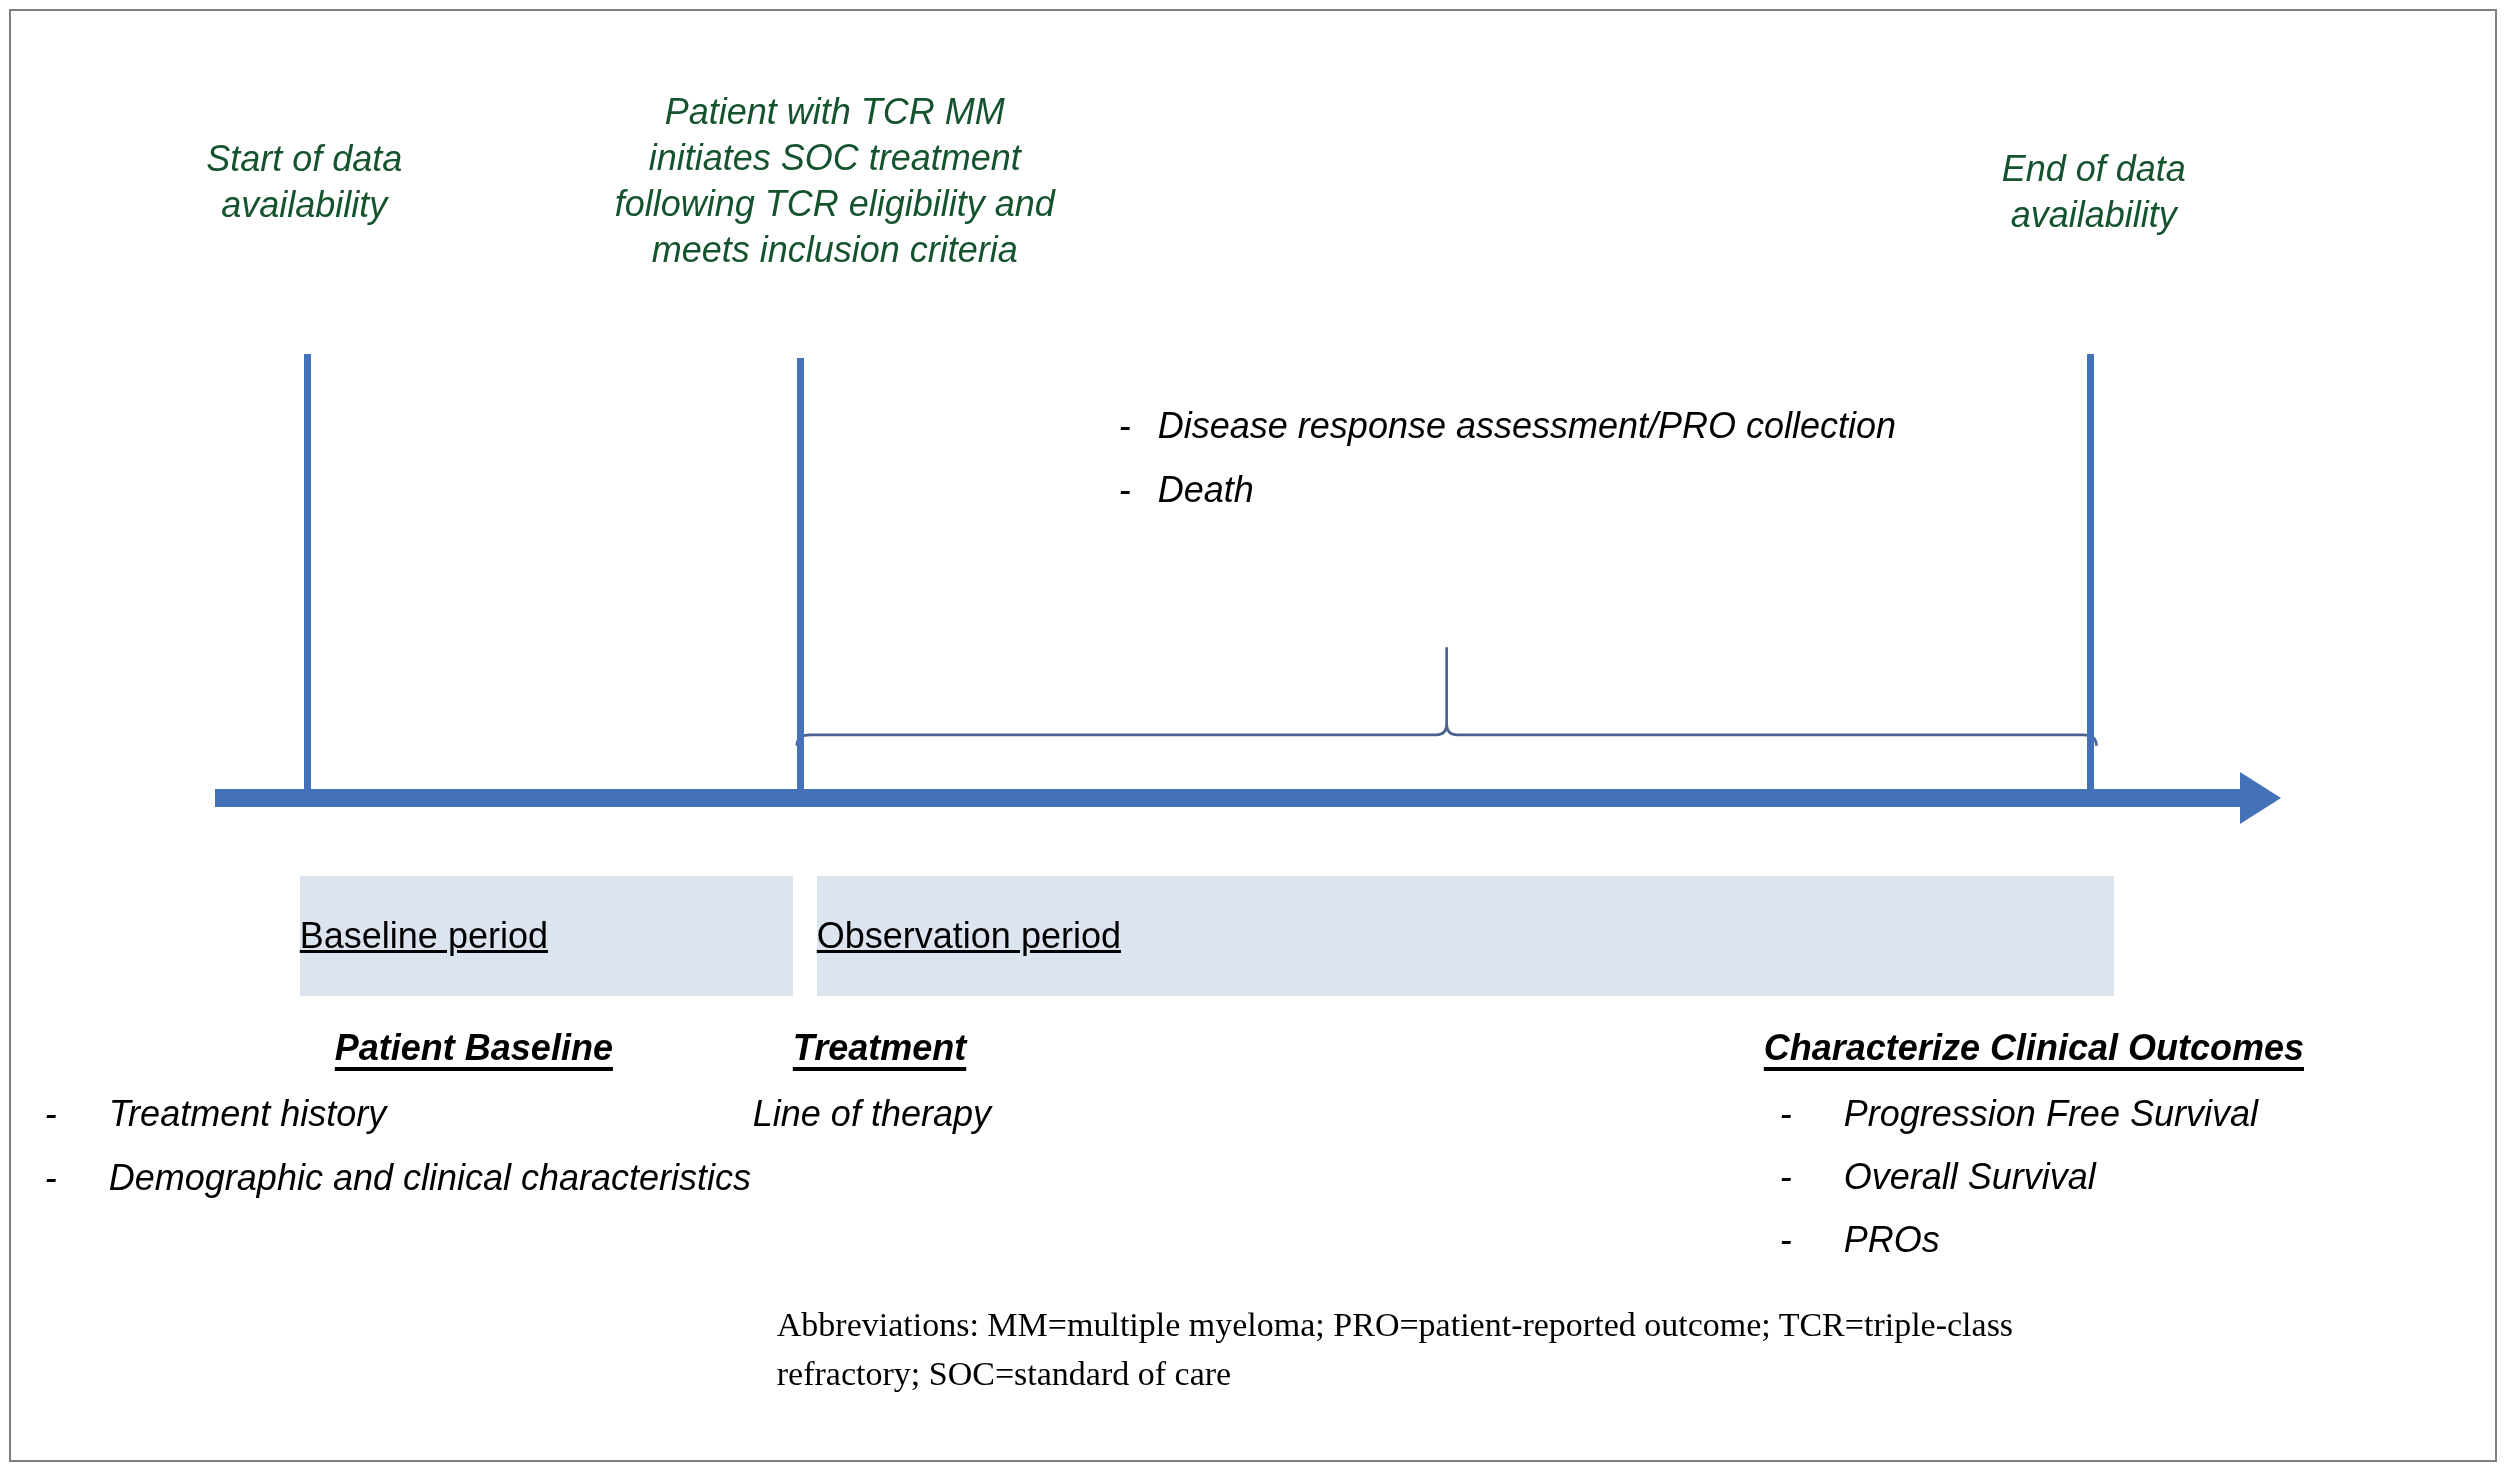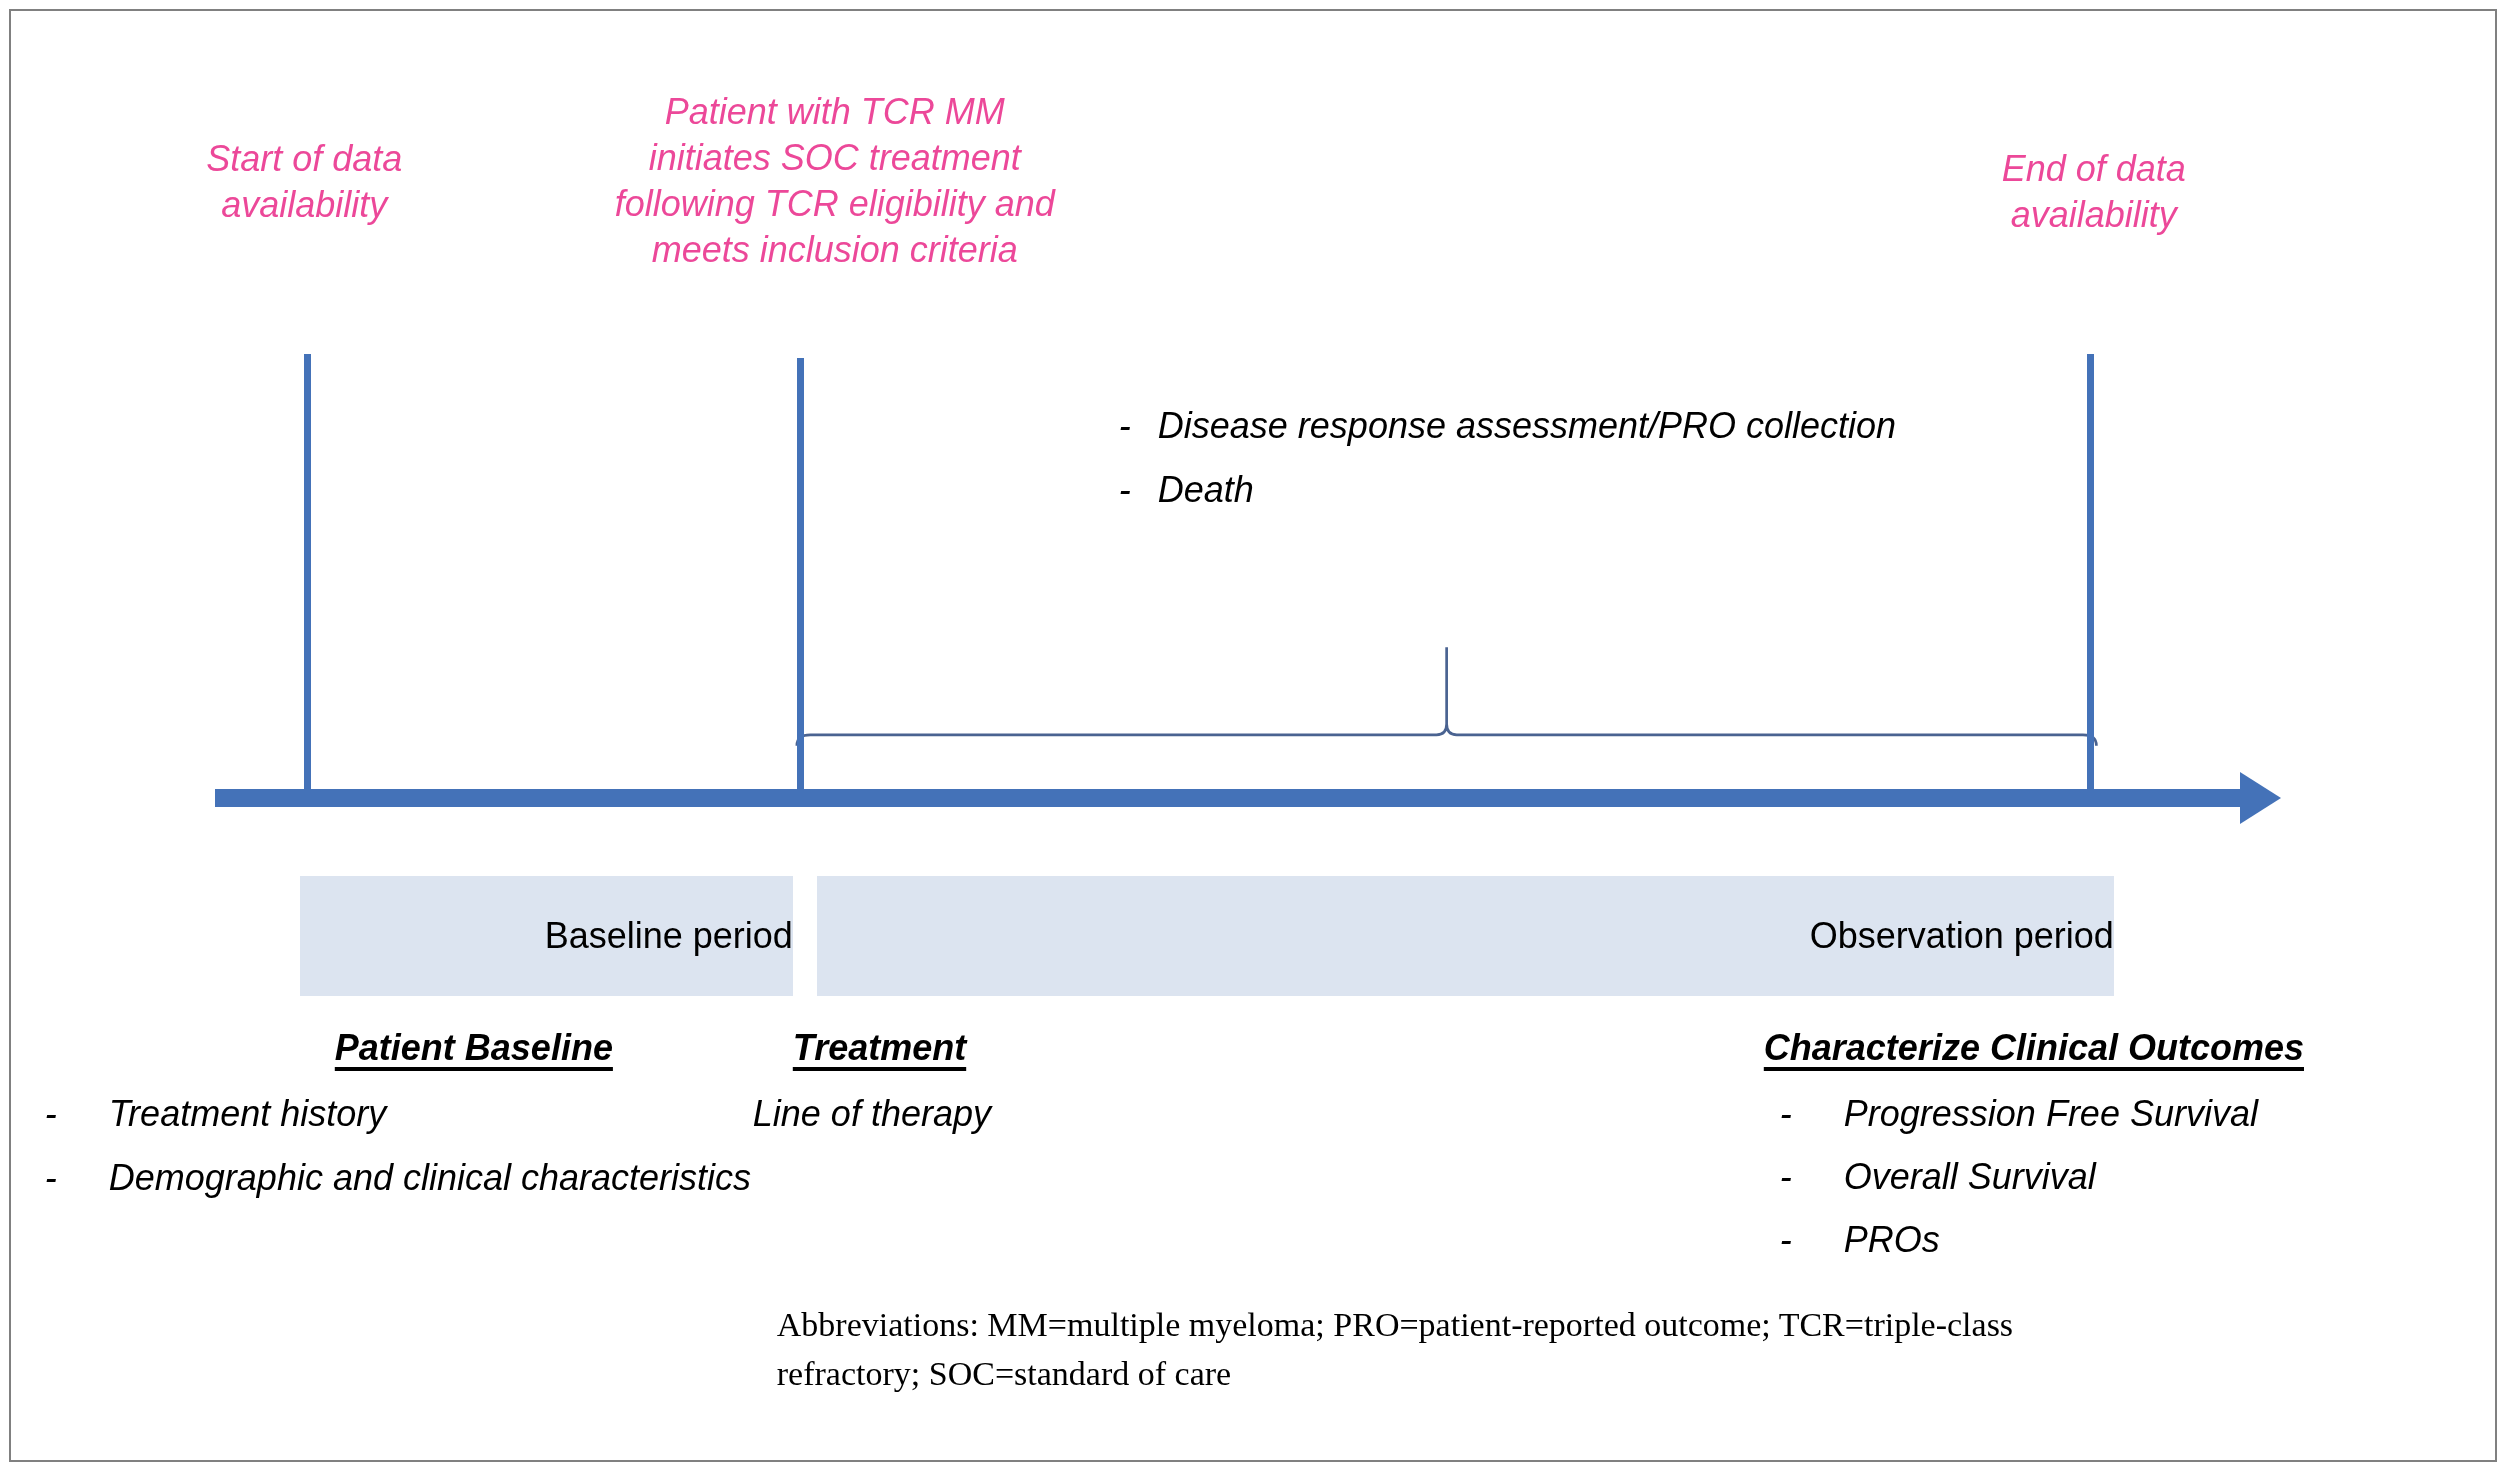--- a/index.html
+++ b/index.html
@@ -8,35 +8,35 @@
 
   #figure{position:absolute;left:8.8px;top:8.8px;width:2488px;height:1453px;
           border:2.7px solid #808080;background:#ffffff;box-sizing:border-box;}
 
   .abs{position:absolute;}
 
   
   .caption{
     font-family:"Liberation Sans",sans-serif;
     font-style:italic;font-size:36px;line-height:1.28;
-    text-align:center;color:#ec4899;white-space:pre-line;
+    text-align:center;color:#14532d;white-space:pre-line;
   }
 
   
   .axis-bar{background:#4472b8;height:18px;}
   .axis-arrow{width:0;height:0;border-top:26px solid transparent;
               border-bottom:26px solid transparent;border-left:41px solid #4472b8;}
   .tick{background:#4472b8;width:7.4px;}
 
   
   .period{
     background:#dce4f0;
-    display:flex;align-items:center;justify-content:flex-end;
+    display:flex;align-items:center;justify-content:flex-start;
     font-family:"Liberation Sans",sans-serif;
-    font-size:36px;color:#000;
+    font-size:36px;color:#000;text-decoration:underline;
   }
 
   
   .obs-list{font-family:"Liberation Sans",sans-serif;font-style:italic;font-size:36px;
             line-height:1.30;color:#000;}
   .obs-row{display:flex;align-items:flex-start;margin-bottom:8px;}
   .obs-dash{width:39px;flex:none;}
   .obs-text{flex:1;}
 
   

